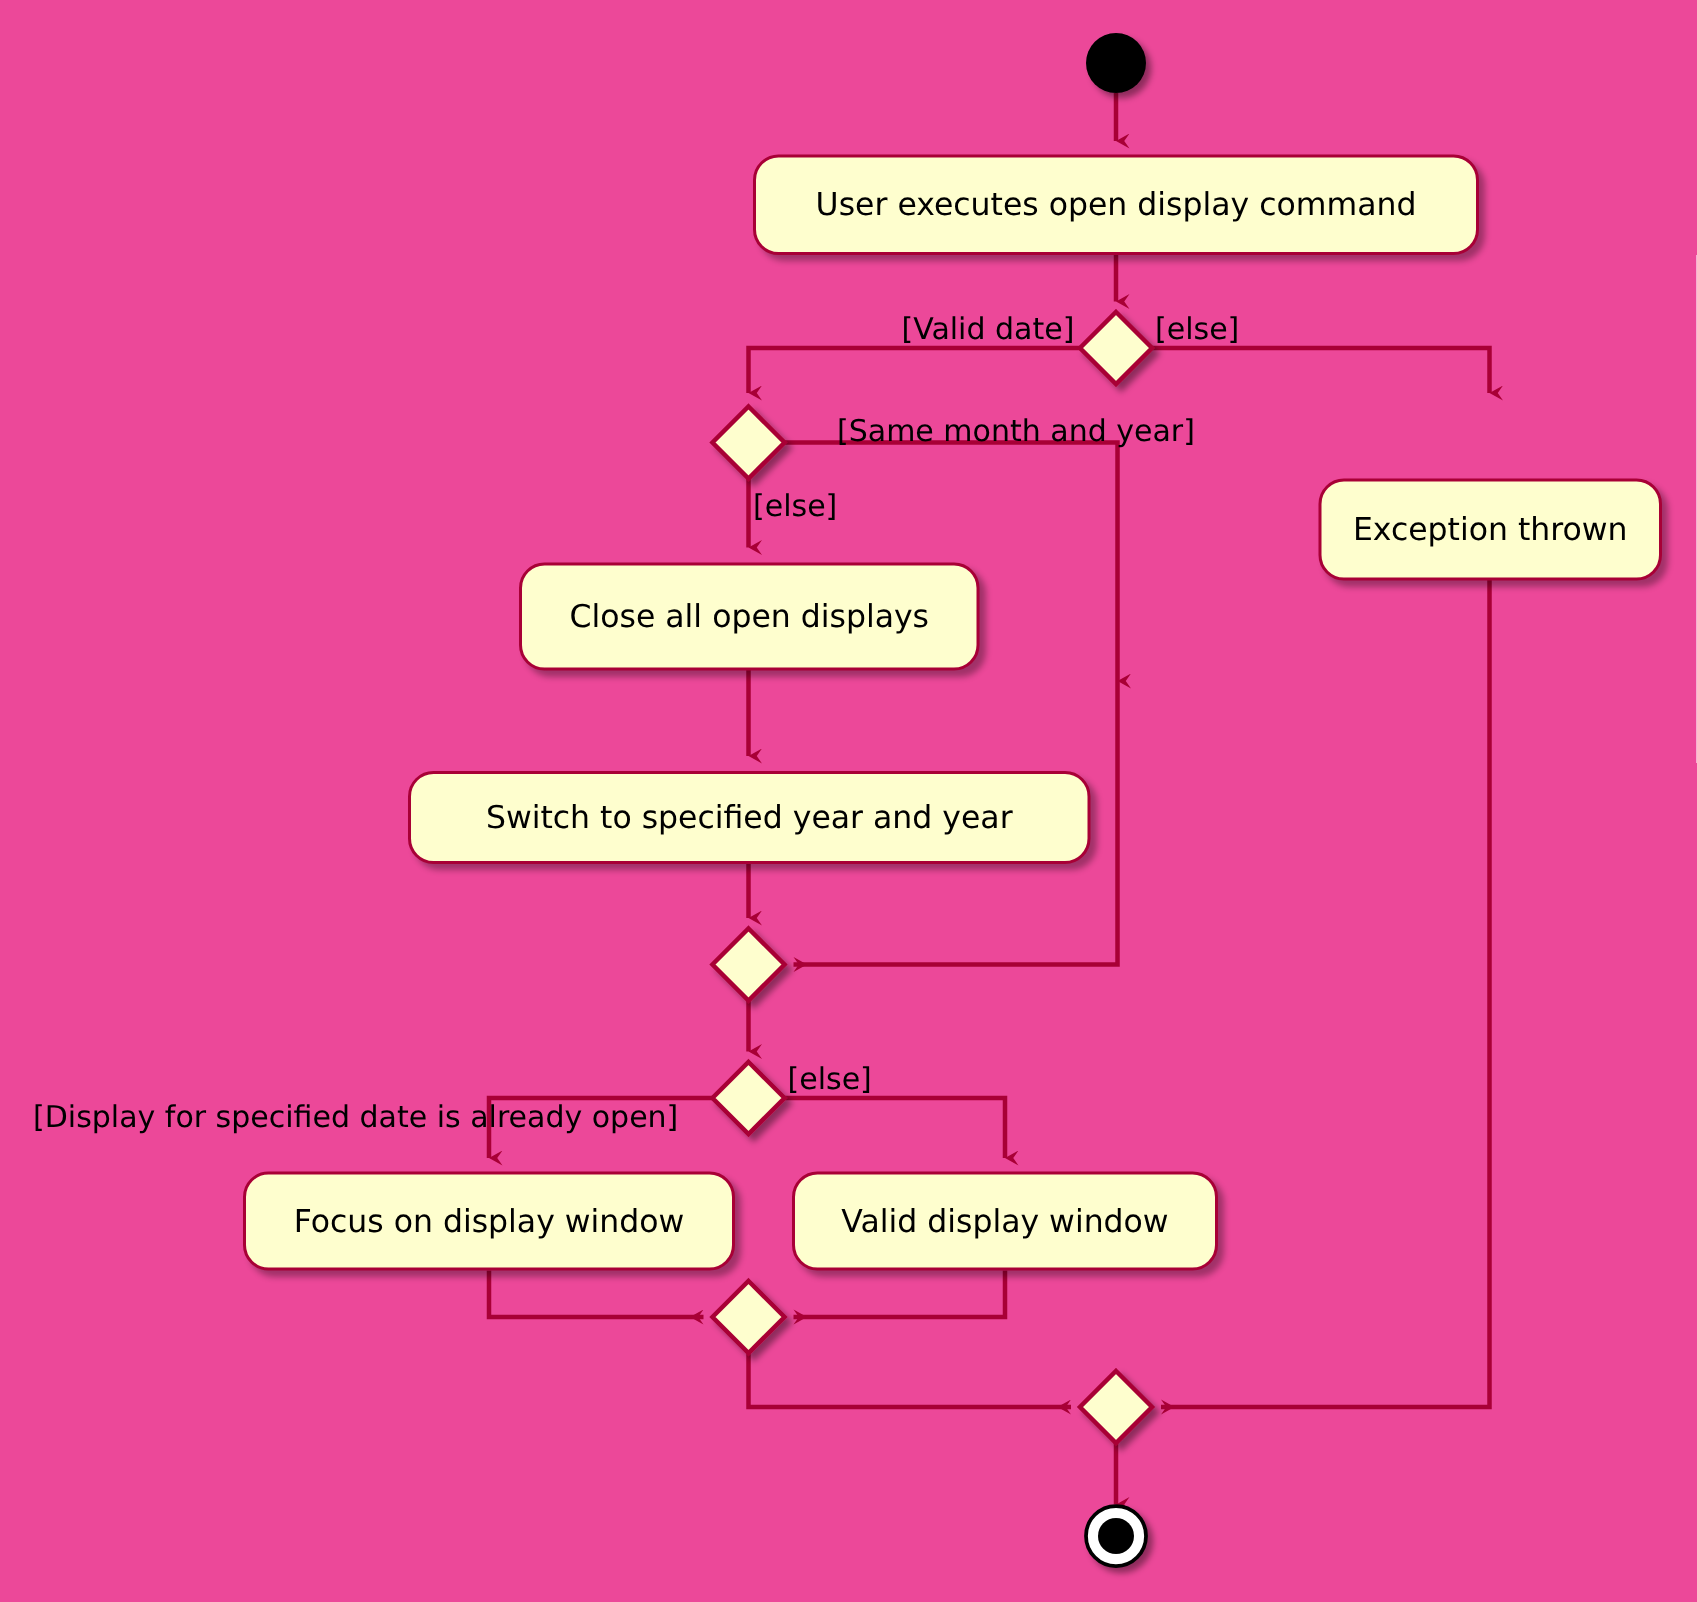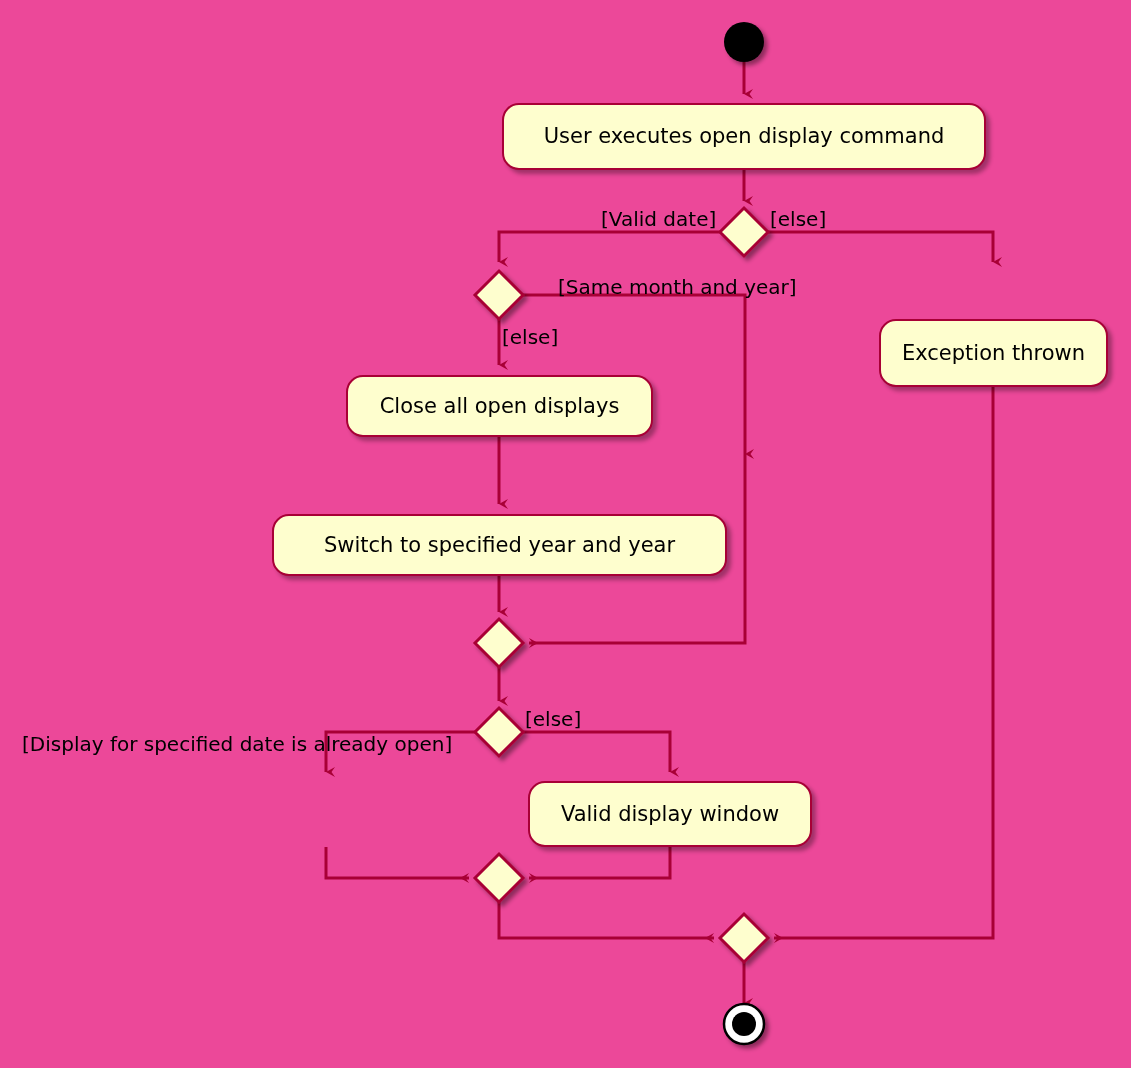--- a/index.html
+++ b/index.html
@@ -124,24 +124,25 @@
       <polygon points="744,914 768,938 744,962 720,938"></polygon>
     </g>
   </svg>
 
   <div class="node-layer">
 
     <div class="activity" style="left:502px; top:103px; width:484px; height:67px;">User executes open display command</div>
 
     <div class="activity" style="left:879px; top:279px; width:229px; height:68px;margin-top:40px;">Exception thrown</div>
 
-    <div class="activity" style="left:346px; top:375px; width:307px; height:62px;">Close all open displays</div>
+    <div class="activity" style="left:346px; top:375px; width:307px; height:72px;">Close all open displays</div>
 
     <div class="activity" style="left:272px; top:514px; width:455px; height:62px;">Switch to specified year and year</div>
 
+    <div class="activity" style="left:162px; top:781px; width:328px; height:66px;">Focus on display window</div>
 
     <div class="activity" style="left:528px; top:781px; width:284px; height:66px;">Valid display window</div>
 
     <span class="guard" style="left:601px; top:209px;">[Valid date]</span>
 
     <span class="guard" style="left:770px; top:209px;">[else]</span>
 
     <span class="guard" style="left:522px; top:277px;margin-left:36px;">[Same month and year]</span>
 
     <span class="guard" style="left:502px; top:327px;">[else]</span>

